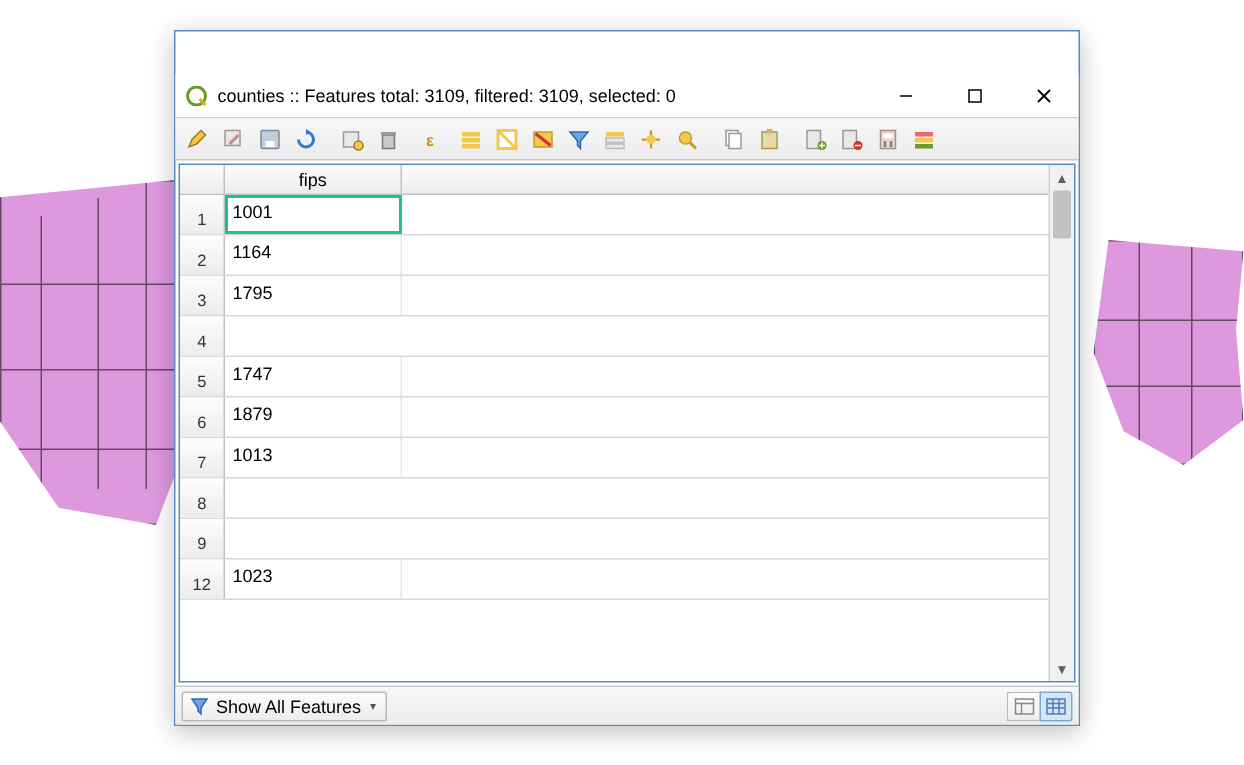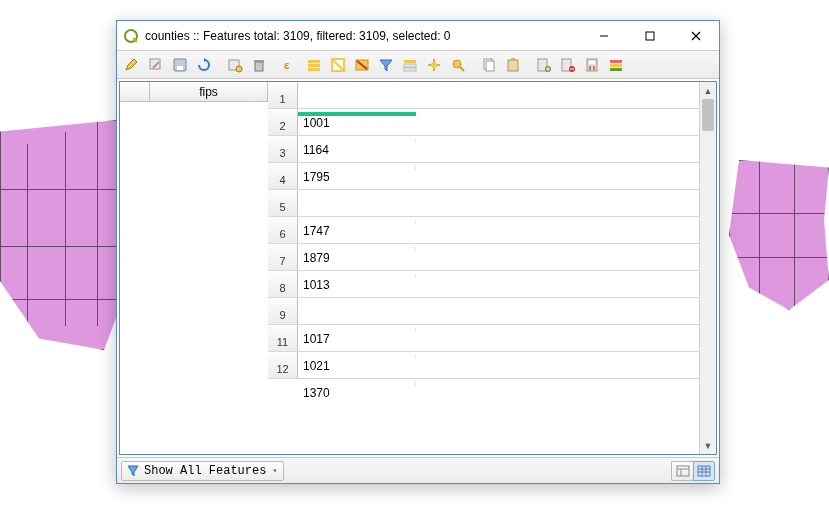--- a/index.html
+++ b/index.html
@@ -46,20 +46,21 @@
     display: flex;
     flex-direction: column;
   }
   .titlebar {
     height: 30px;
     display: flex;
     align-items: center;
     padding: 0 0 0 6px;
     background: #fff;
     border-bottom: 1px solid #d0d0d0;
+    margin-top: 28px;
   }
   .titlebar .appicon {
     width: 16px; height: 16px; margin-right: 6px;
     display:flex; align-items:center; justify-content:center;
   }
   .titlebar .title { flex: 1; color: #000; font-size: 12px; white-space: nowrap; overflow: hidden; }
   .winbtns { display: flex; }
   .winbtn {
     width: 46px; height: 30px;
     display: flex; align-items: center; justify-content: center;
@@ -85,21 +86,21 @@
   .content {
     flex: 1;
     display: flex;
     border: 1px solid #5a8ac6;
     margin: 2px;
     min-height: 0;
     overflow: hidden;
     background: #fff;
     position: relative;
   }
-  .tablewrap { flex: 1; display: flex; flex-direction: row; overflow: hidden; }
+  .tablewrap { flex: 1; display: flex; flex-direction: column; overflow: hidden; }
   .theadrow {
     display: flex;
     height: 20px;
     background: linear-gradient(#fdfdfd,#ececec);
     border-bottom: 1px solid #c0c0c0;
   }
   .corner {
     width: 30px;
     border-right: 1px solid #c0c0c0;
     background: linear-gradient(#fdfdfd,#ececec);
@@ -125,21 +126,20 @@
     padding-bottom: 3px;
     font-size: 11px;
     color: #333;
   }
   .cell {
     width: 118px;
     border-right: 1px solid #e5e5e5;
     padding: 4px 5px 0 5px;
     font-size: 12px;
     color: #000;
-    margin-top: 30px;
   }
   .cell.selected {
     outline: 2px solid #1fc18f;
     outline-offset: -2px;
   }
   .vscroll {
     width: 17px;
     background: #f0f0f0;
     border-left: 1px solid #d0d0d0;
     display: flex;
@@ -166,21 +166,20 @@
     gap: 4px;
   }
   .filterbtn {
     height: 20px;
     padding: 0 6px 0 4px;
     border: 1px solid #b8b8b8;
     background: linear-gradient(#fdfdfd,#ececec);
     border-radius: 2px;
     display: flex; align-items: center; gap: 4px;
     font-size: 12px;
-    font-family: Liberation Mono, monospace;
   }
   .filterbtn .drop { font-size: 8px; color: #555; margin-left:2px; }
   .spacer { flex: 1; }
   .viewbtn {
     width: 22px; height: 20px;
     border: 1px solid #b8b8b8;
     background: linear-gradient(#fdfdfd,#ececec);
     display:flex; align-items:center; justify-content:center;
   }
   .viewbtn.active { background: #d8e6f2; border-color:#7aa7d6; }
@@ -443,29 +442,24 @@
           </div>
           <div class="trow">
             <div class="rowhead">7</div>
             <div class="cell">1013</div>
           </div>
           <div class="trow">
             <div class="rowhead">8</div>
           </div>
           <div class="trow">
             <div class="rowhead">9</div>
-            <div class="cell">1017</div>
-          </div>
-          <div class="trow">
-            <div class="rowhead">11</div>
-            <div class="cell">1021</div>
           </div>
           <div class="trow">
             <div class="rowhead">12</div>
-            <div class="cell">1370</div>
+            <div class="cell">1023</div>
           </div>
         </div>
     </div>
     <div class="vscroll">
       <div class="arrow">▲</div>
       <div class="track">
           <div class="thumb"></div>
         </div>
       <div class="arrow">▼</div>
     </div>

